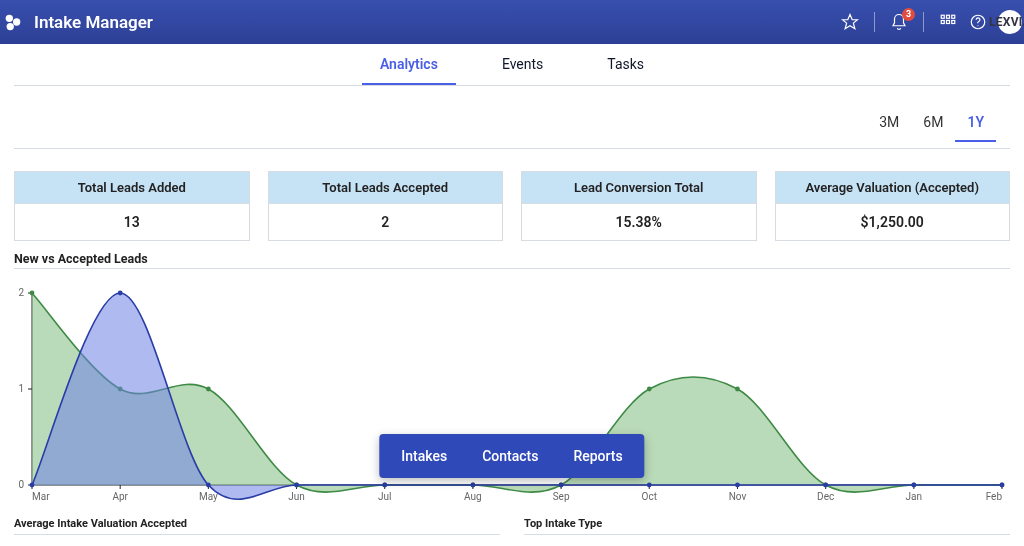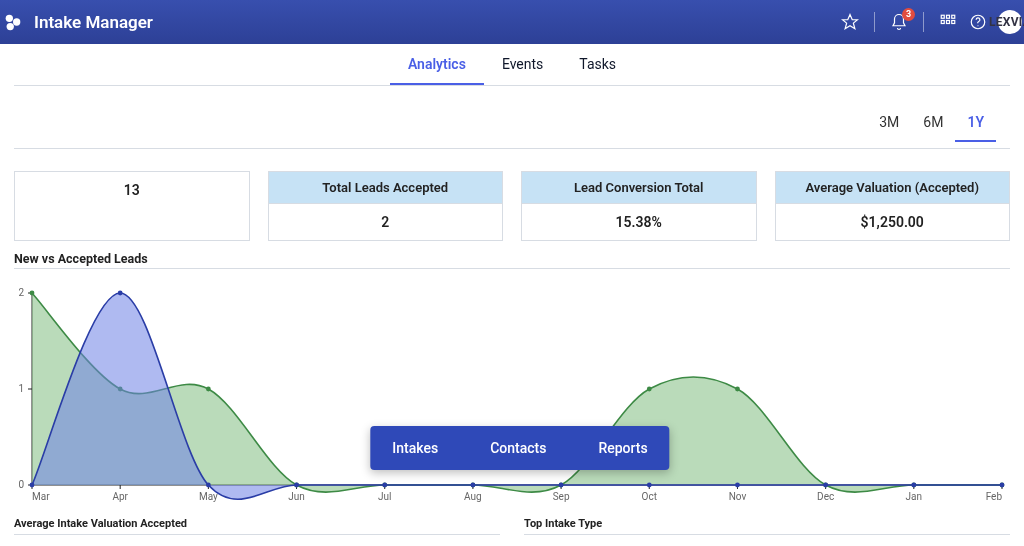--- a/index.html
+++ b/index.html
@@ -26,21 +26,21 @@
   .brand{display:flex;align-items:center;gap:10px;font-size:17px;font-weight:600;}
   .brand .logo{width:22px;height:22px;display:flex;align-items:center;justify-content:center;}
   .top-spacer{flex:1;}
   .top-icons{display:flex;align-items:center;gap:10px;}
   .vsep{width:1px;height:20px;background:rgba(255,255,255,0.45);margin:0 4px;}
   .ticon{width:20px;height:20px;display:flex;align-items:center;justify-content:center;position:relative;cursor:pointer;color:#fff;}
   .badge{position:absolute;top:-4px;right:-6px;background:#e24c3f;color:#fff;border-radius:8px;font-size:9px;font-weight:700;min-width:13px;height:13px;line-height:13px;text-align:center;padding:0 2px;}
   .avatar{width:24px;height:24px;border-radius:50%;background:#fff;color:#334;font-size:12px;font-weight:700;display:flex;align-items:center;justify-content:center;letter-spacing:0.3px;}
 
   
-  .tabs{display:flex;justify-content:center;height:42px;border-bottom:1px solid var(--border);align-items:flex-end;margin:0 14px;}
+  .tabs{display:flex;justify-content:center;height:42px;border-bottom:1px solid var(--border);align-items:flex-end;margin:0 14px;gap:28px;}
   .tab{padding:10px 18px 11px;font-size:14px;color:#0f172a;cursor:pointer;border-bottom:2px solid transparent;}
   .tab.active{color:var(--accent);border-bottom-color:var(--accent);font-weight:600;}
 
   
   .range-row{display:flex;justify-content:flex-end;padding:10px 14px 6px;border-bottom:1px solid var(--border);margin:12px 14px;}
   .range{display:flex;gap:0;}
   .range-item{padding:6px 12px 10px;font-size:14px;color:#333;cursor:pointer;border-bottom:2px solid transparent;}
   .range-item.active{color:var(--accent);font-weight:600;border-bottom-color:var(--accent);}
 
   
@@ -53,21 +53,21 @@
   .stitle{font-weight:700;font-size:12.5px;padding:4px 14px 2px;}
   .hr{height:1px;background:var(--border);margin:0 14px;}
 
   
   .chart-wrap{position:relative;margin:8px 14px 0;height:232px;}
   .chart-wrap svg{display:block;}
   .axislabel{fill:#666;font-size:10px;}
   .axisline{stroke:#222;stroke-width:1;}
 
   
-  .floatbar{position:absolute;left:50%;transform:translateX(-50%);bottom:39px;background:#2f49b8;border-radius:4px;box-shadow:0 3px 10px rgba(0,0,0,0.25);display:flex;padding:10px 16px;gap:40px;margin-left:8px;}
+  .floatbar{position:absolute;left:50%;transform:translateX(-50%);bottom:31px;background:#2f49b8;border-radius:4px;box-shadow:0 3px 10px rgba(0,0,0,0.25);display:flex;padding:10px 16px;gap:23px;}
   .floatbar .fitem{color:#fff;font-size:14px;font-weight:500;cursor:pointer;padding:4px 6px;}
 
   
   .bottom-row{display:flex;margin:8px 14px 0;gap:24px;}
   .bottom-col{flex:1;}
   .bottom-col .t{font-weight:700;font-size:11px;margin-bottom:4px;}
   .bottom-col .divider{height:1px;background:var(--border);}
 </style>
 </head>
 <body>
@@ -131,20 +131,21 @@
   <div class="range-row">
     <div class="range">
       <div class="range-item">3M</div>
       <div class="range-item">6M</div>
       <div class="range-item active">1Y</div>
     </div>
   </div>
 
   <div class="kpis">
     <div class="kpi">
+      <div class="kpi-head">Total Leads Added</div>
       <div class="kpi-val">13</div>
     </div>
     <div class="kpi">
       <div class="kpi-head">Total Leads Accepted</div>
       <div class="kpi-val">2</div>
     </div>
     <div class="kpi">
       <div class="kpi-head">Lead Conversion Total</div>
       <div class="kpi-val">15.38%</div>
     </div>

